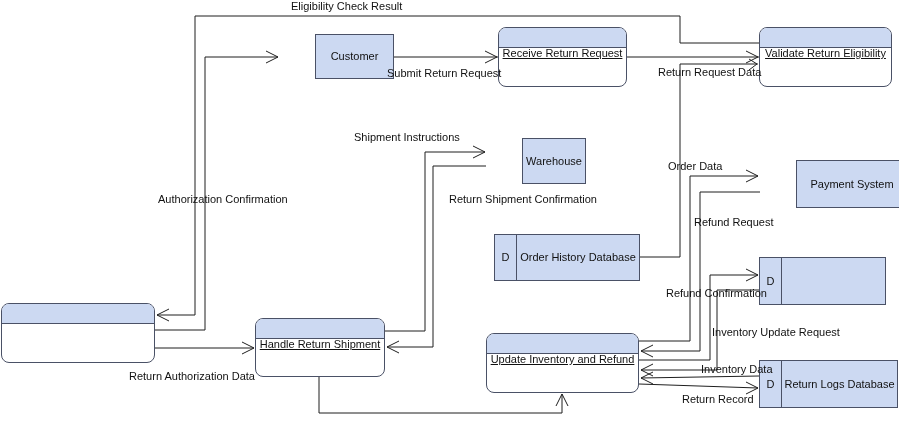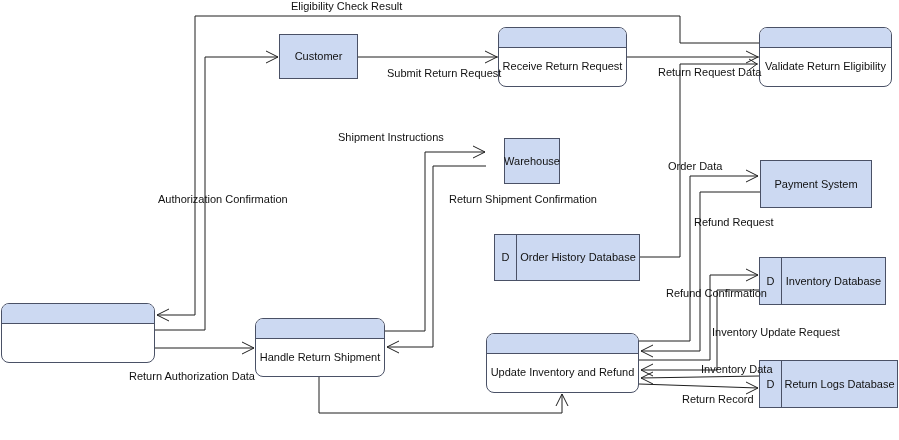--- a/index.html
+++ b/index.html
@@ -2,25 +2,25 @@
 <html><head>
 <meta charset="utf-8">
 <style>
   html,body{margin:0;padding:0;background:#ffffff;}
   .canvas{position:relative;width:899px;height:440px;background:#ffffff;overflow:hidden;
           font-family:"Liberation Sans",sans-serif;}
   svg.wires{position:absolute;left:0;top:0;pointer-events:none;}
   svg.wires path{stroke:#1f1f1f;stroke-width:1;fill:none;}
   .node{position:absolute;box-sizing:border-box;border:1px solid #4a5166;color:#111;
         font-size:11px;line-height:1.15;}
-  .entity{background:#ccd9f2;display:flex;align-items:center;justify-content:center;text-align:center;}
+  .entity{background:#ccd9f2;display:flex;align-items:center;justify-content:center;text-align:center;margin-left:36px;}
   .process{background:#ffffff;border-radius:8px;}
   .process .hdr{height:19px;background:#ccd9f2;border-bottom:1px solid #4a5166;border-radius:7px 7px 0 0;}
   .process .pbody{position:absolute;left:0;right:0;top:19px;bottom:0;display:flex;
-                  align-items:center;justify-content:center;text-align:center;padding:0 2px;}
+                  justify-content:center;text-align:center;padding:0 2px;text-decoration:underline;}
   .store{background:#ccd9f2;display:flex;align-items:stretch;}
   .store .dcell{width:21px;border-right:1px solid #4a5166;display:flex;align-items:center;justify-content:center;}
   .store .slabel{flex:1;display:flex;align-items:center;justify-content:center;text-align:left;}
   .flow-label{position:absolute;font-size:11px;color:#111;white-space:nowrap;}
 </style>
 </head>
 <body>
 
 <div class="canvas">
 
@@ -83,21 +83,21 @@
     </g>
     <g>
       <path d="M639,384 L758,388"></path>
         <path d="M746,382 L758,388 L746,394"></path>
     </g>
   </svg>
 
   <div class="node entity" style="left:279px;top:34px;width:79px;height:45px">
     <span>Customer</span>
   </div>
-  <div class="node entity" style="left:504px;top:138px;width:56px;height:46px">
+  <div class="node entity" style="left:486px;top:138px;width:64px;height:46px">
     <span>Warehouse</span>
   </div>
   <div class="node entity" style="left:760px;top:160px;width:112px;height:48px">
     <span>Payment System</span>
   </div>
 
   <div class="node process" style="left:498px;top:27px;width:129px;height:60px">
     <div class="hdr"></div>
     <div class="pbody">
         <span>Receive Return Request</span>
@@ -130,37 +130,34 @@
       <span>D</span>
     </div>
     <div class="slabel">
         <span>Order History Database</span>
       </div>
   </div>
   <div class="node store" style="left:759px;top:257px;width:127px;height:48px">
     <div class="dcell">
       <span>D</span>
     </div>
-    <div class="slabel">
-        <span>Inventory Database</span>
-      </div>
   </div>
   <div class="node store" style="left:759px;top:360px;width:139px;height:48px">
     <div class="dcell">
       <span>D</span>
     </div>
     <div class="slabel">
         <span>Return Logs Database</span>
       </div>
   </div>
 
   <div class="flow-label" style="left:291px;top:0px">Eligibility Check Result</div>
   <div class="flow-label" style="left:387px;top:67px">Submit Return Request</div>
   <div class="flow-label" style="left:658px;top:66px">Return Request Data</div>
-  <div class="flow-label" style="left:338px;top:131px">Shipment Instructions</div>
+  <div class="flow-label" style="left:354px;top:131px">Shipment Instructions</div>
   <div class="flow-label" style="left:449px;top:193px">Return Shipment Confirmation</div>
   <div class="flow-label" style="left:158px;top:193px">Authorization Confirmation</div>
   <div class="flow-label" style="left:668px;top:160px">Order Data</div>
   <div class="flow-label" style="left:694px;top:216px">Refund Request</div>
   <div class="flow-label" style="left:666px;top:287px">Refund Confirmation</div>
   <div class="flow-label" style="left:712px;top:326px">Inventory Update Request</div>
   <div class="flow-label" style="left:701px;top:363px">Inventory Data</div>
   <div class="flow-label" style="left:682px;top:393px">Return Record</div>
   <div class="flow-label" style="left:129px;top:370px">Return Authorization Data</div>
 

